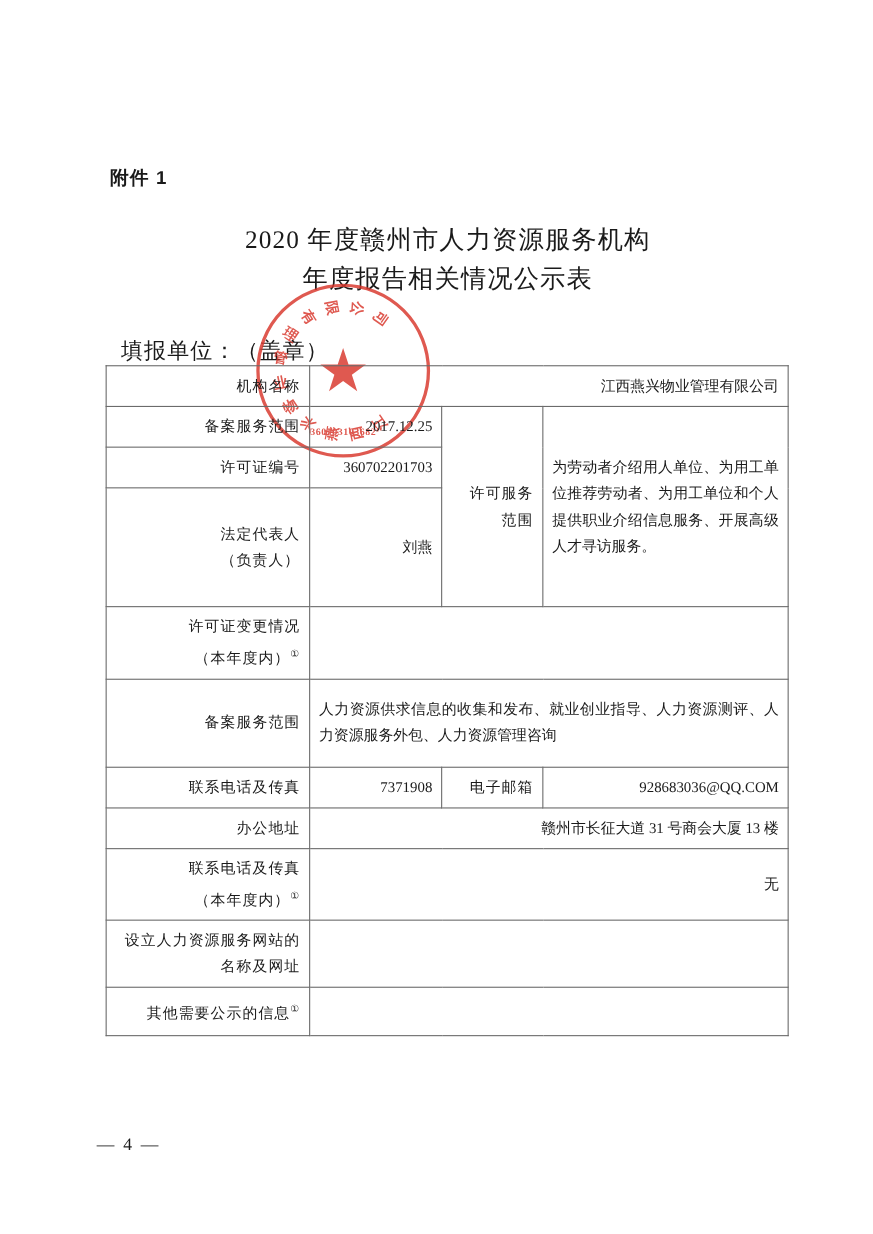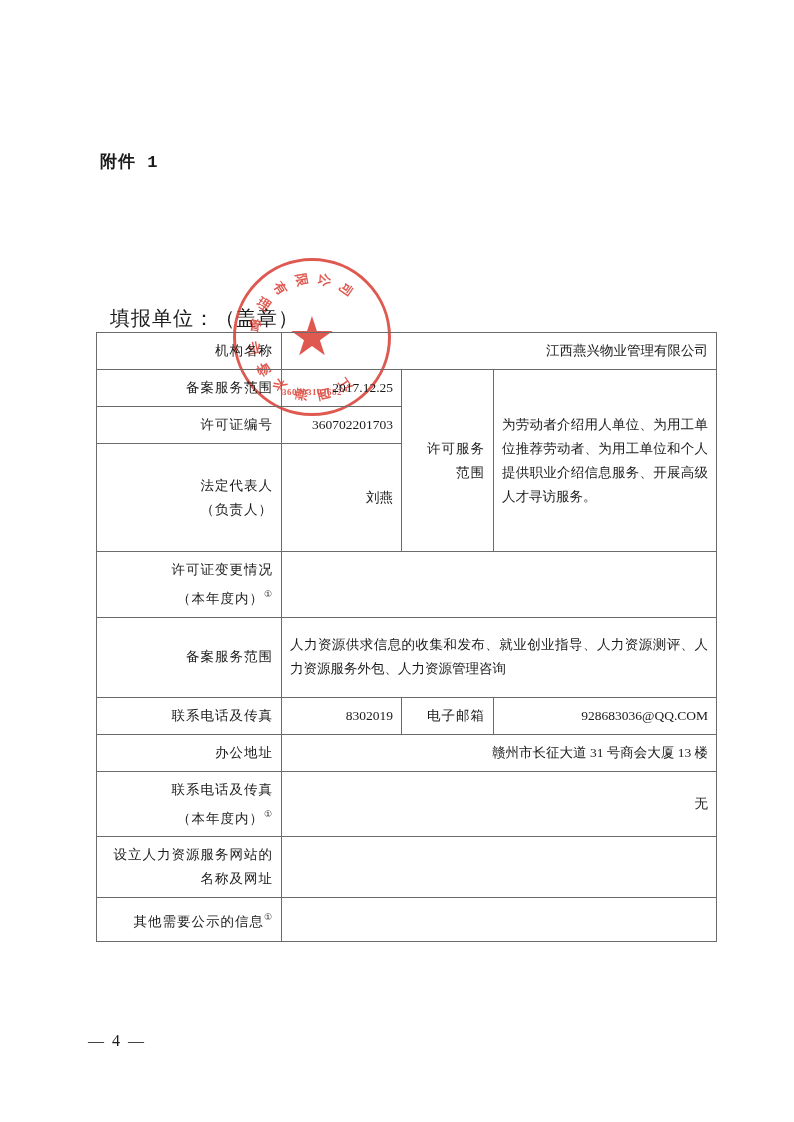--- a/index.html
+++ b/index.html
@@ -20,21 +20,21 @@
     inset: 0;
     padding: 0;
   }
   .attachment-label {
     position: absolute;
     left: 100px;
     top: 150px;
     font-size: 17px;
     font-weight: bold;
     letter-spacing: 1px;
-    font-family: Liberation Mono, monospace;
+    font-family: Liberation Sans, sans-serif;
   }
   .doc-title {
     position: absolute;
     left: 97px;
     top: 200px;
     width: 620px;
     text-align: center;
     font-size: 23px;
     line-height: 36px;
     font-family: "Liberation Serif", "DejaVu Serif", serif;
@@ -158,20 +158,24 @@
     letter-spacing: 0.5px;
   }
 </style>
 </head>
 <body>
 
 <div class="page">
 
   <div class="attachment-label">附件 1</div>
 
+  <div class="doc-title">
+    <span class="line">2020 年度赣州市人力资源服务机构</span>
+    <span class="line">年度报告相关情况公示表</span>
+  </div>
 
   <div class="filler-row">填报单位：（盖章）</div>
 
   <div class="seal">
     <div class="seal-inner">
       <div class="seal-star">★</div>
       <div class="seal-code">360703103682</div>
     <div class="seal-text">
           <span style="transform: rotate(-215deg) translate(0px, -58px) rotate(90deg) translate(-50%, -50%);">江</span>
           <span style="transform: rotate(-192.273deg) translate(0px, -58px) rotate(90deg) translate(-50%, -50%);">西</span>
@@ -227,21 +231,21 @@
           <span class="sub"><span>（本年度内）</span><span class="sup">①</span></span>
         </td>
         <td class="value" colspan="3"></td>
       </tr>
       <tr style="height:80px">
         <td class="label">备案服务范围</td>
         <td class="multi-text" colspan="3">人力资源供求信息的收集和发布、就业创业指导、人力资源测评、人力资源服务外包、人力资源管理咨询</td>
       </tr>
       <tr>
         <td class="label">联系电话及传真</td>
-        <td class="value">8302019</td>
+        <td class="value">7371908</td>
         <td class="mid-label">电子邮箱</td>
         <td class="value">928683036@QQ.COM</td>
       </tr>
       <tr>
         <td class="label">办公地址</td>
         <td class="value" colspan="3">赣州市长征大道 31 号商会大厦 13 楼</td>
       </tr>
       <tr style="height:52px">
         <td class="label">
           <span class="sub">联系电话及传真</span>

